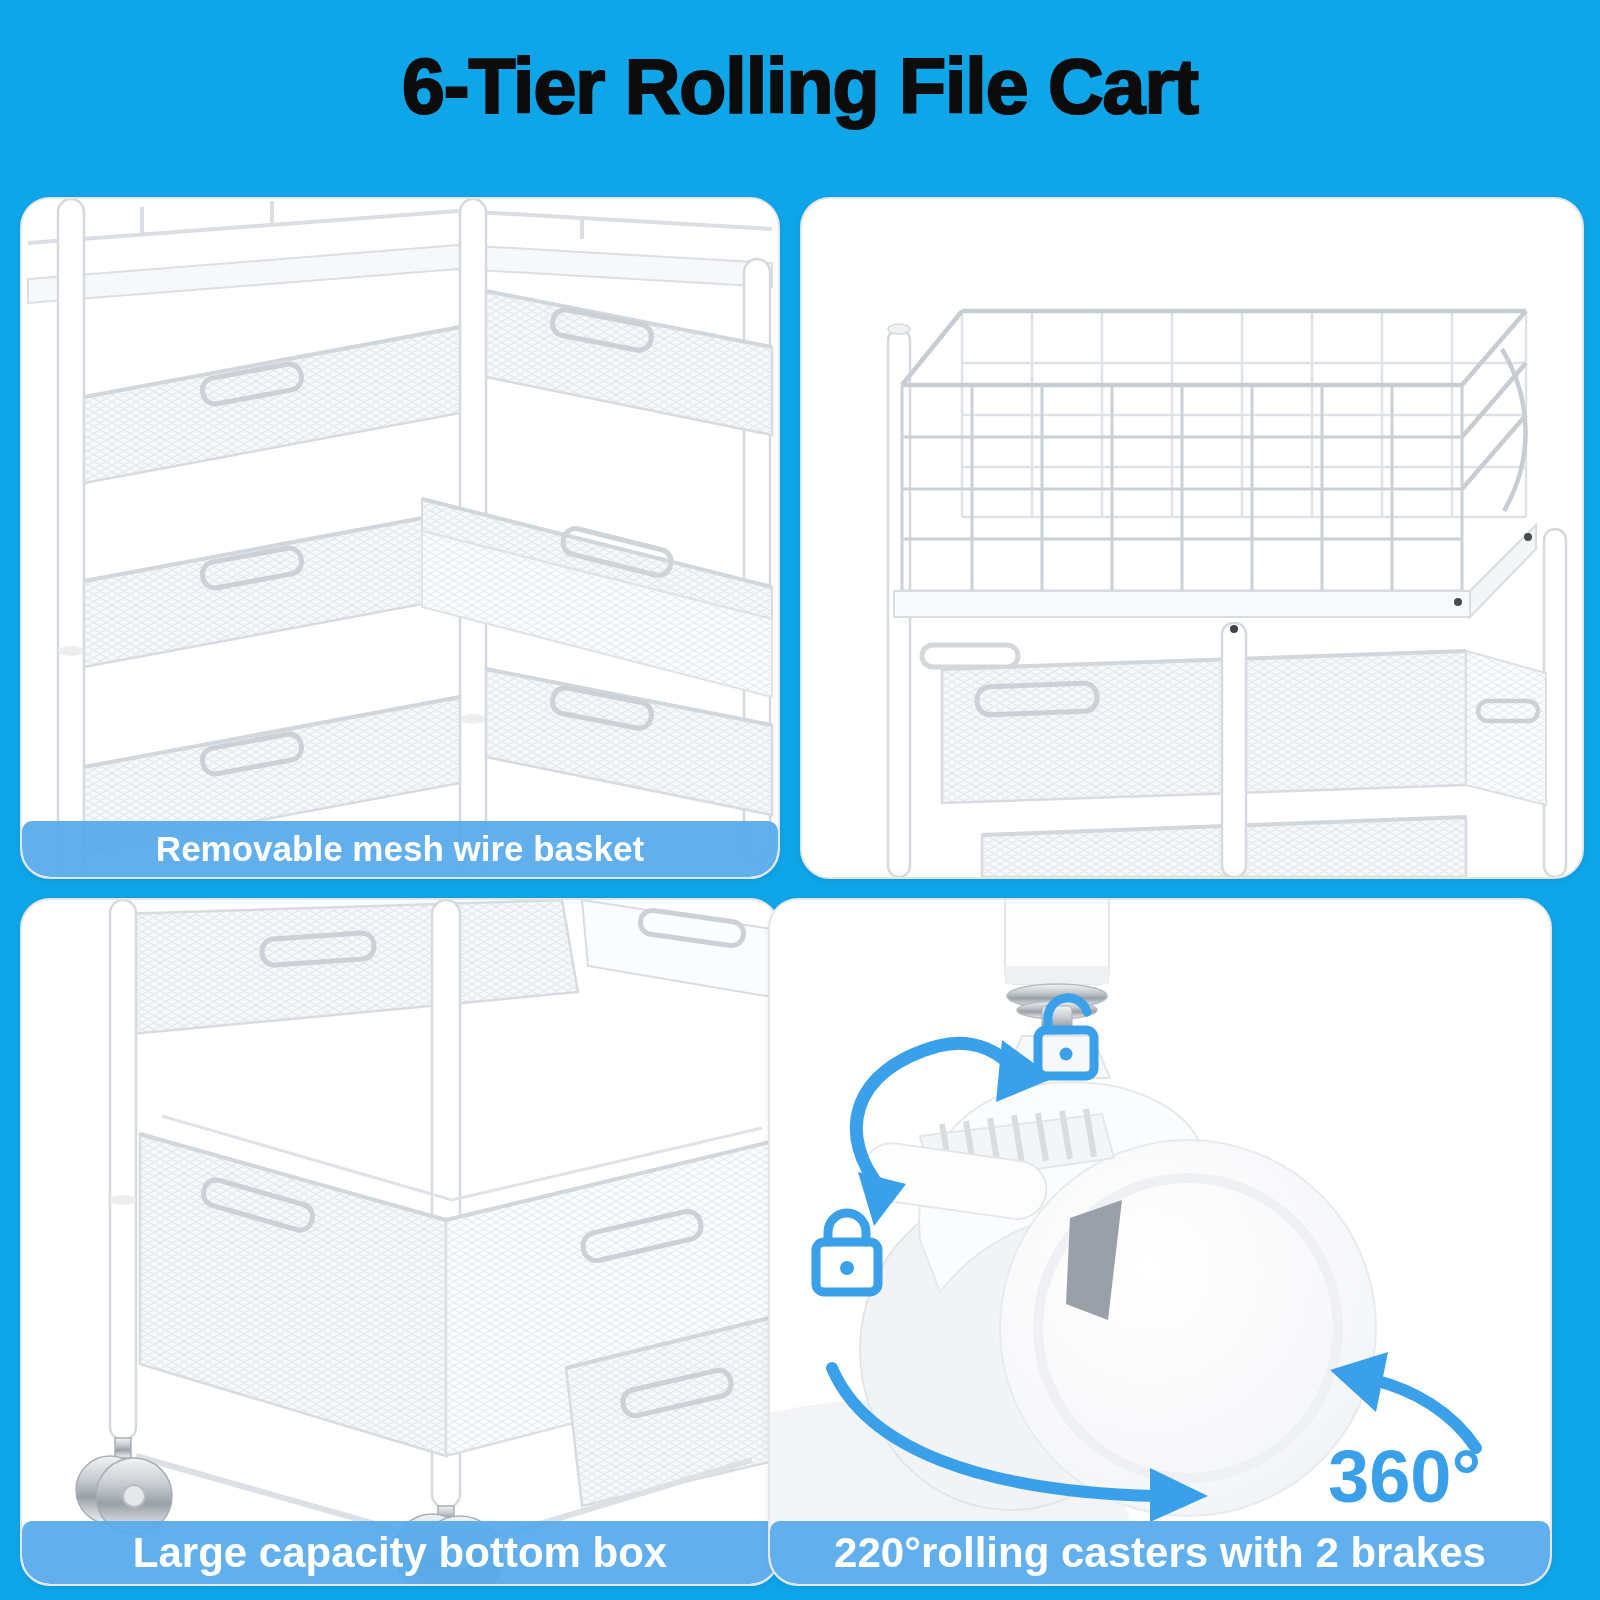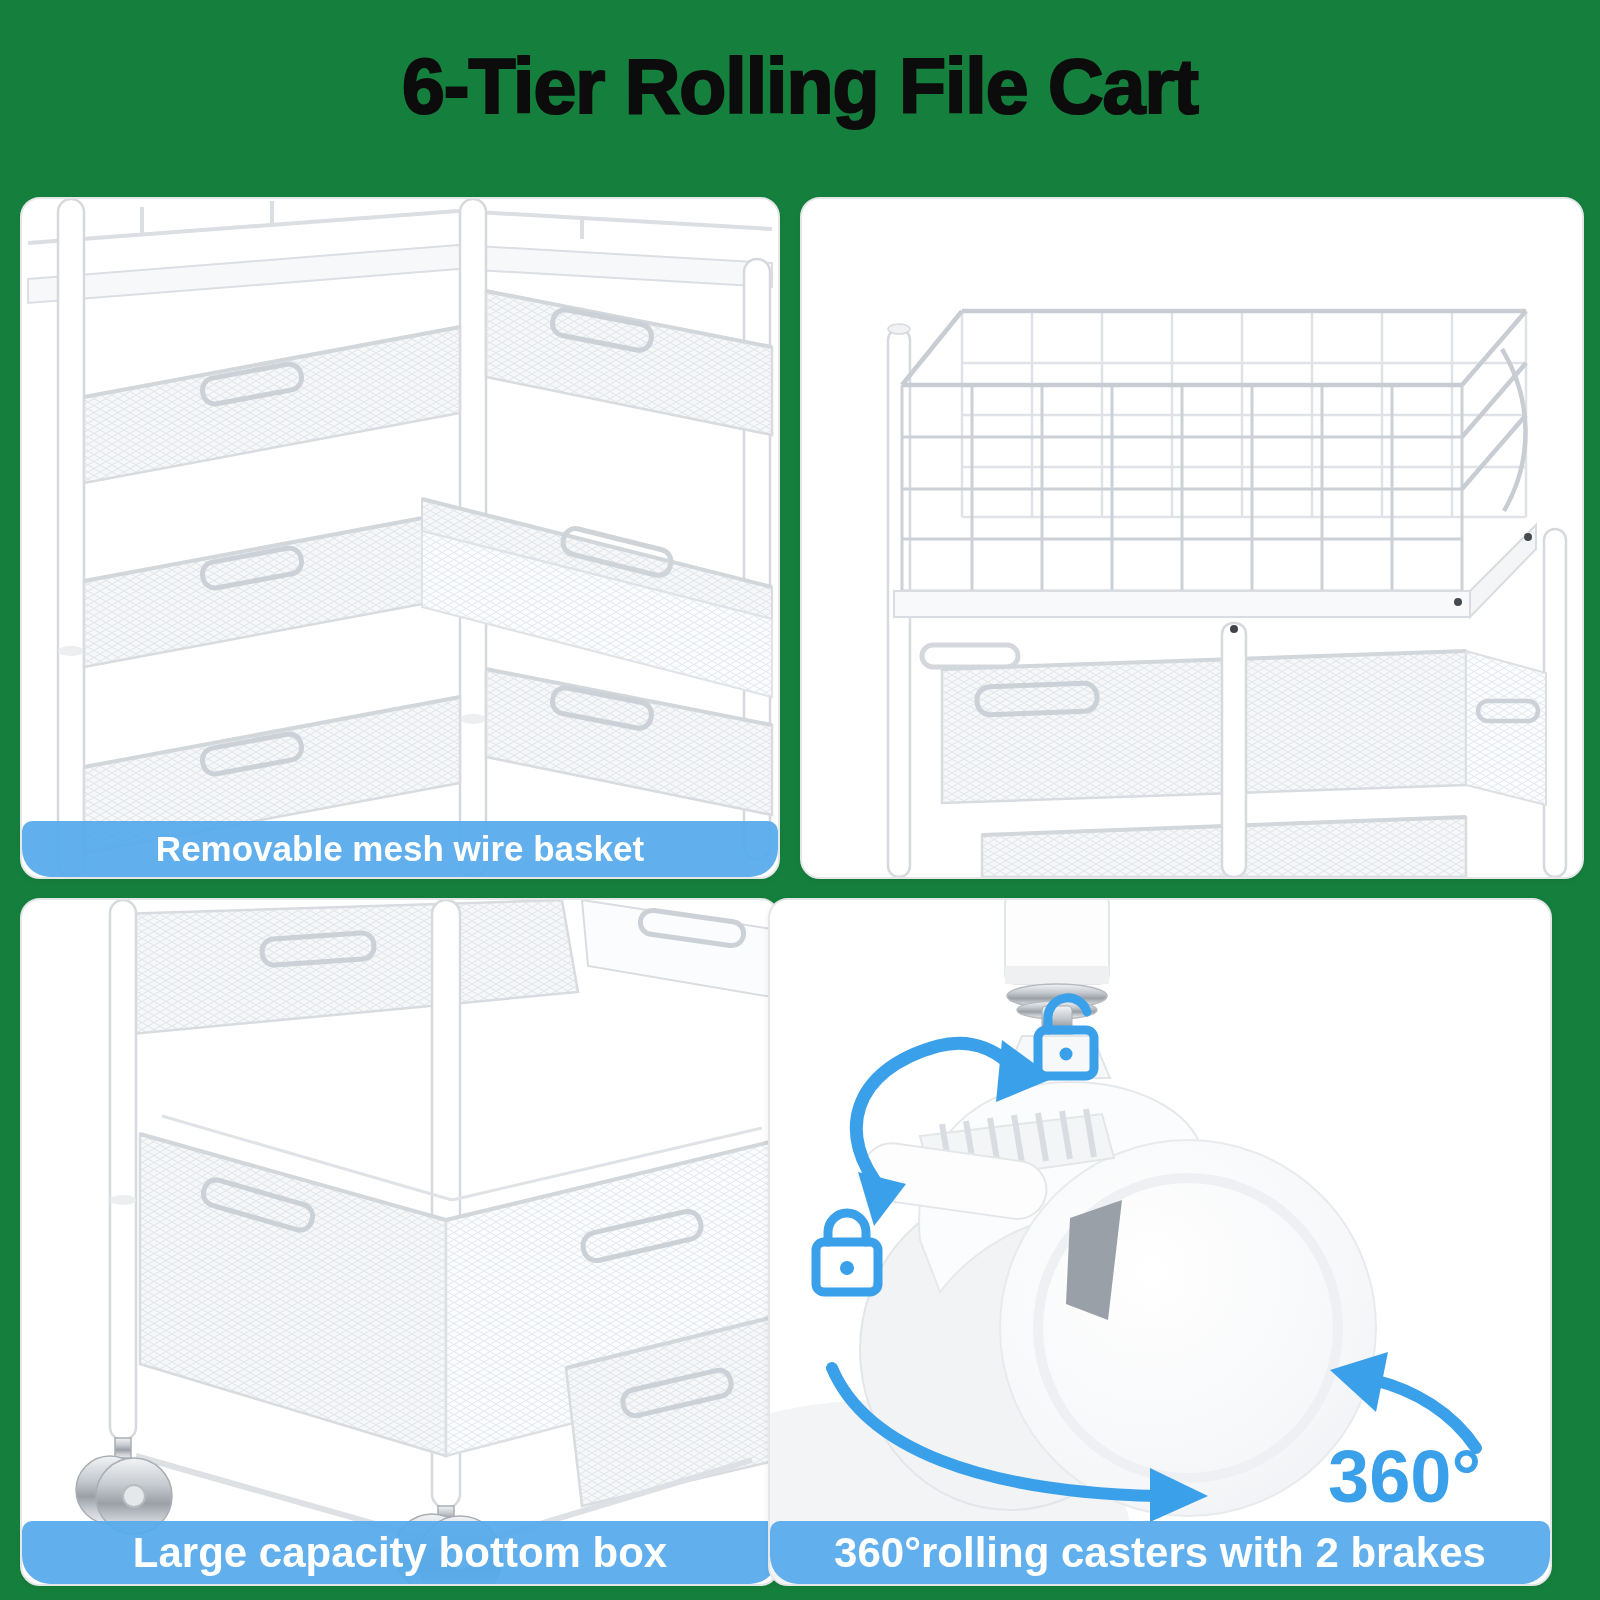--- a/index.html
+++ b/index.html
@@ -1,21 +1,21 @@
 <!DOCTYPE html>
 <html><head>
 <meta charset="utf-8">
 <style>
   html,body{margin:0;padding:0;background:#ffffff;}
-  .canvas{position:relative;width:1600px;height:1600px;background:#15803d;overflow:hidden;
+  .canvas{position:relative;width:1600px;height:1600px;background:#0ea5e9;overflow:hidden;
           font-family:"Liberation Sans",sans-serif;}
   .page-title{position:absolute;top:42px;left:0;width:1600px;text-align:center;
     font-size:77px;font-weight:bold;color:#0c0c0c;letter-spacing:-1px;
     -webkit-text-stroke:2.2px #0c0c0c;}
-  .panel{position:absolute;background:#ffffff;border:2px solid #e4e6e8;border-radius:20px;
+  .panel{position:absolute;background:#ffffff;border:2px solid #e4e6e8;border-radius:30px;
     box-shadow:0 2px 6px rgba(0,0,0,0.07);overflow:hidden;}
   .panel-1{left:20px;top:197px;width:756px;height:678px;}
   .panel-2{left:800px;top:197px;width:780px;height:678px;}
   .panel-3{left:20px;top:898px;width:756px;height:684px;}
   .panel-4{left:768px;top:898px;width:780px;height:684px;}
   .photo{position:absolute;left:0;top:0;width:100%;height:100%;}
   .caption-bar{position:absolute;left:0;right:0;bottom:0;
     background:rgba(85,170,236,0.93);
     display:flex;align-items:center;justify-content:center;
     border-radius:10px 10px 28px 28px;}
@@ -264,17 +264,17 @@
         <path d="M62,468 C96,548 210,592 388,596" stroke="#3aa0ea" stroke-width="12" fill="none" stroke-linecap="round"></path>
         <polygon points="380,568 438,596 380,622" fill="#3aa0ea"></polygon>
       </g>
       <g>
         <path d="M706,548 C682,512 644,490 604,480" stroke="#3aa0ea" stroke-width="12" fill="none" stroke-linecap="round"></path>
         <polygon points="618,452 560,470 606,512" fill="#3aa0ea"></polygon>
       </g>
       <text x="558" y="602" font-size="74" font-weight="bold" fill="#3aa0ea" font-family="Liberation Sans, sans-serif">360°</text>
     </svg>
     <div class="caption-bar">
-      <span class="caption-text">360°rolling casters with 2 brakes</span>
+      <span class="caption-text">220°rolling casters with 2 brakes</span>
     </div>
   </div>
 
 </div>
 
 </body></html>

